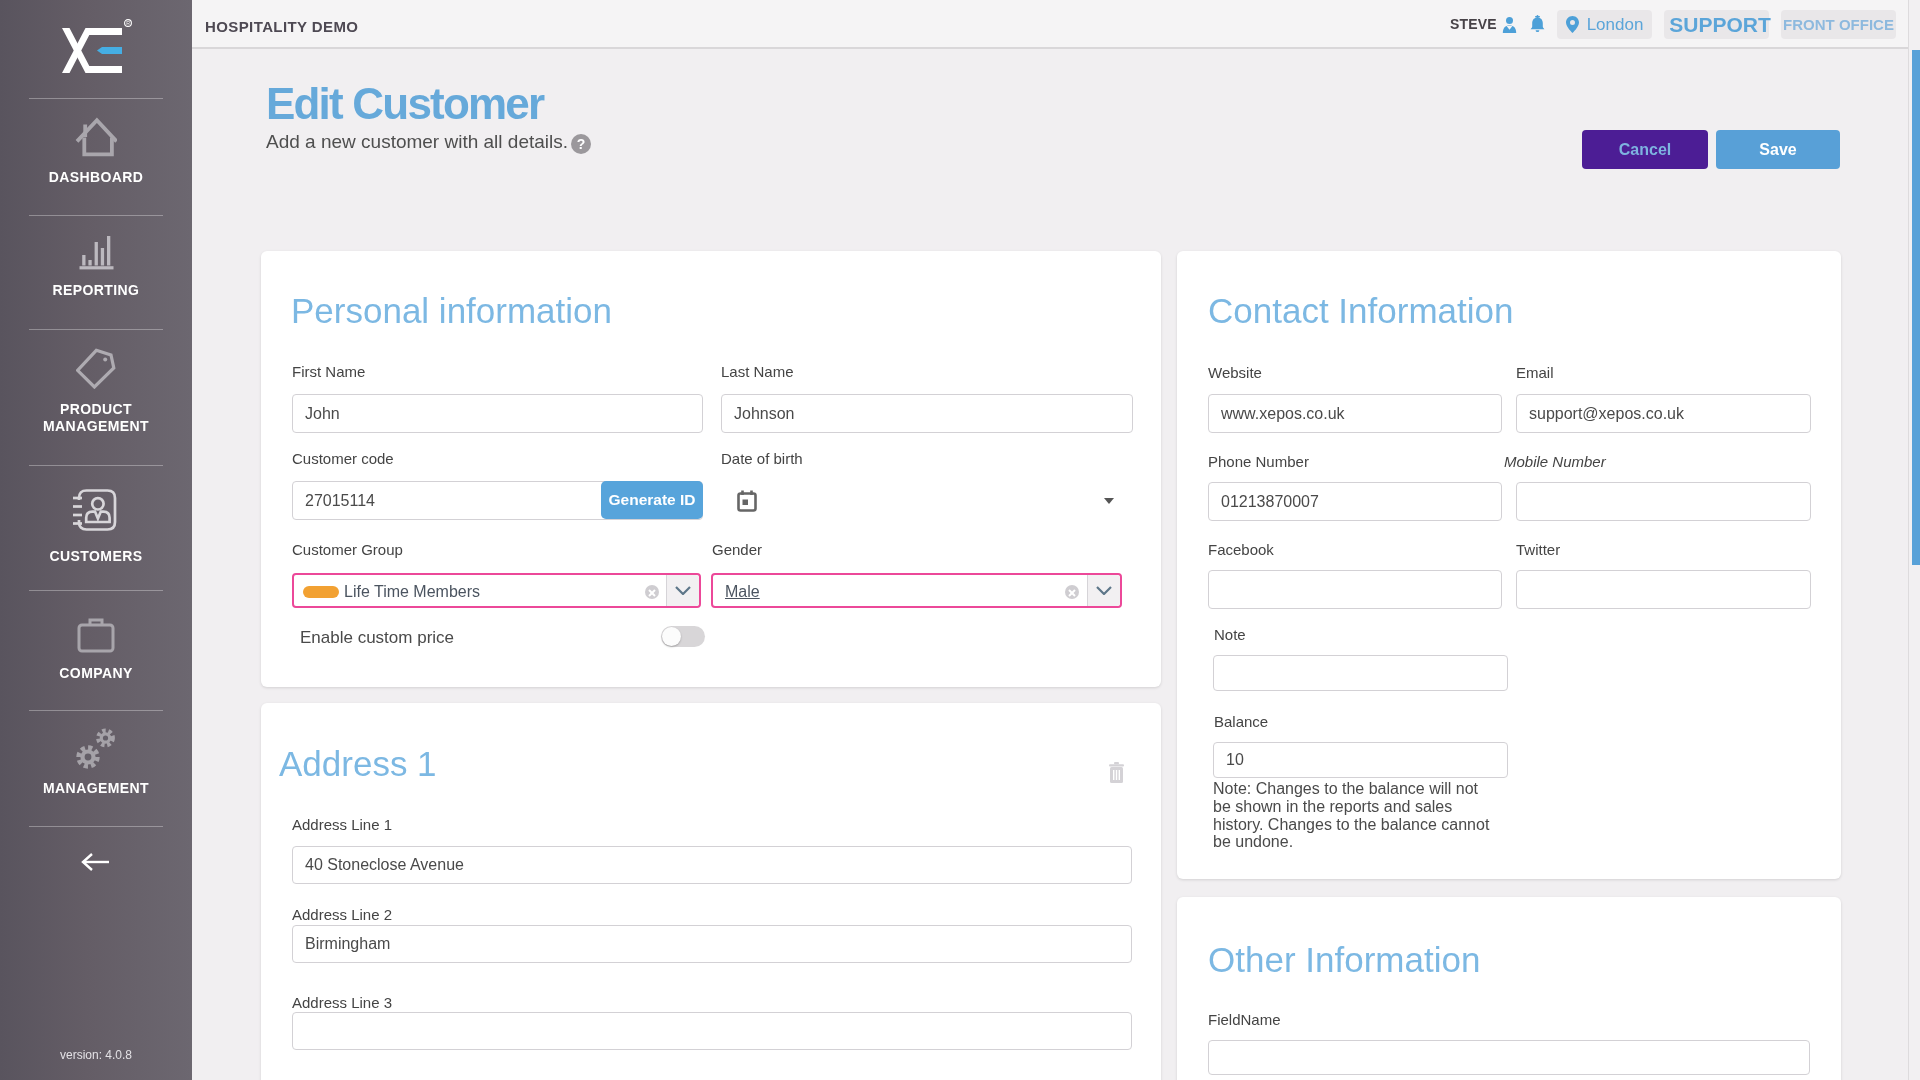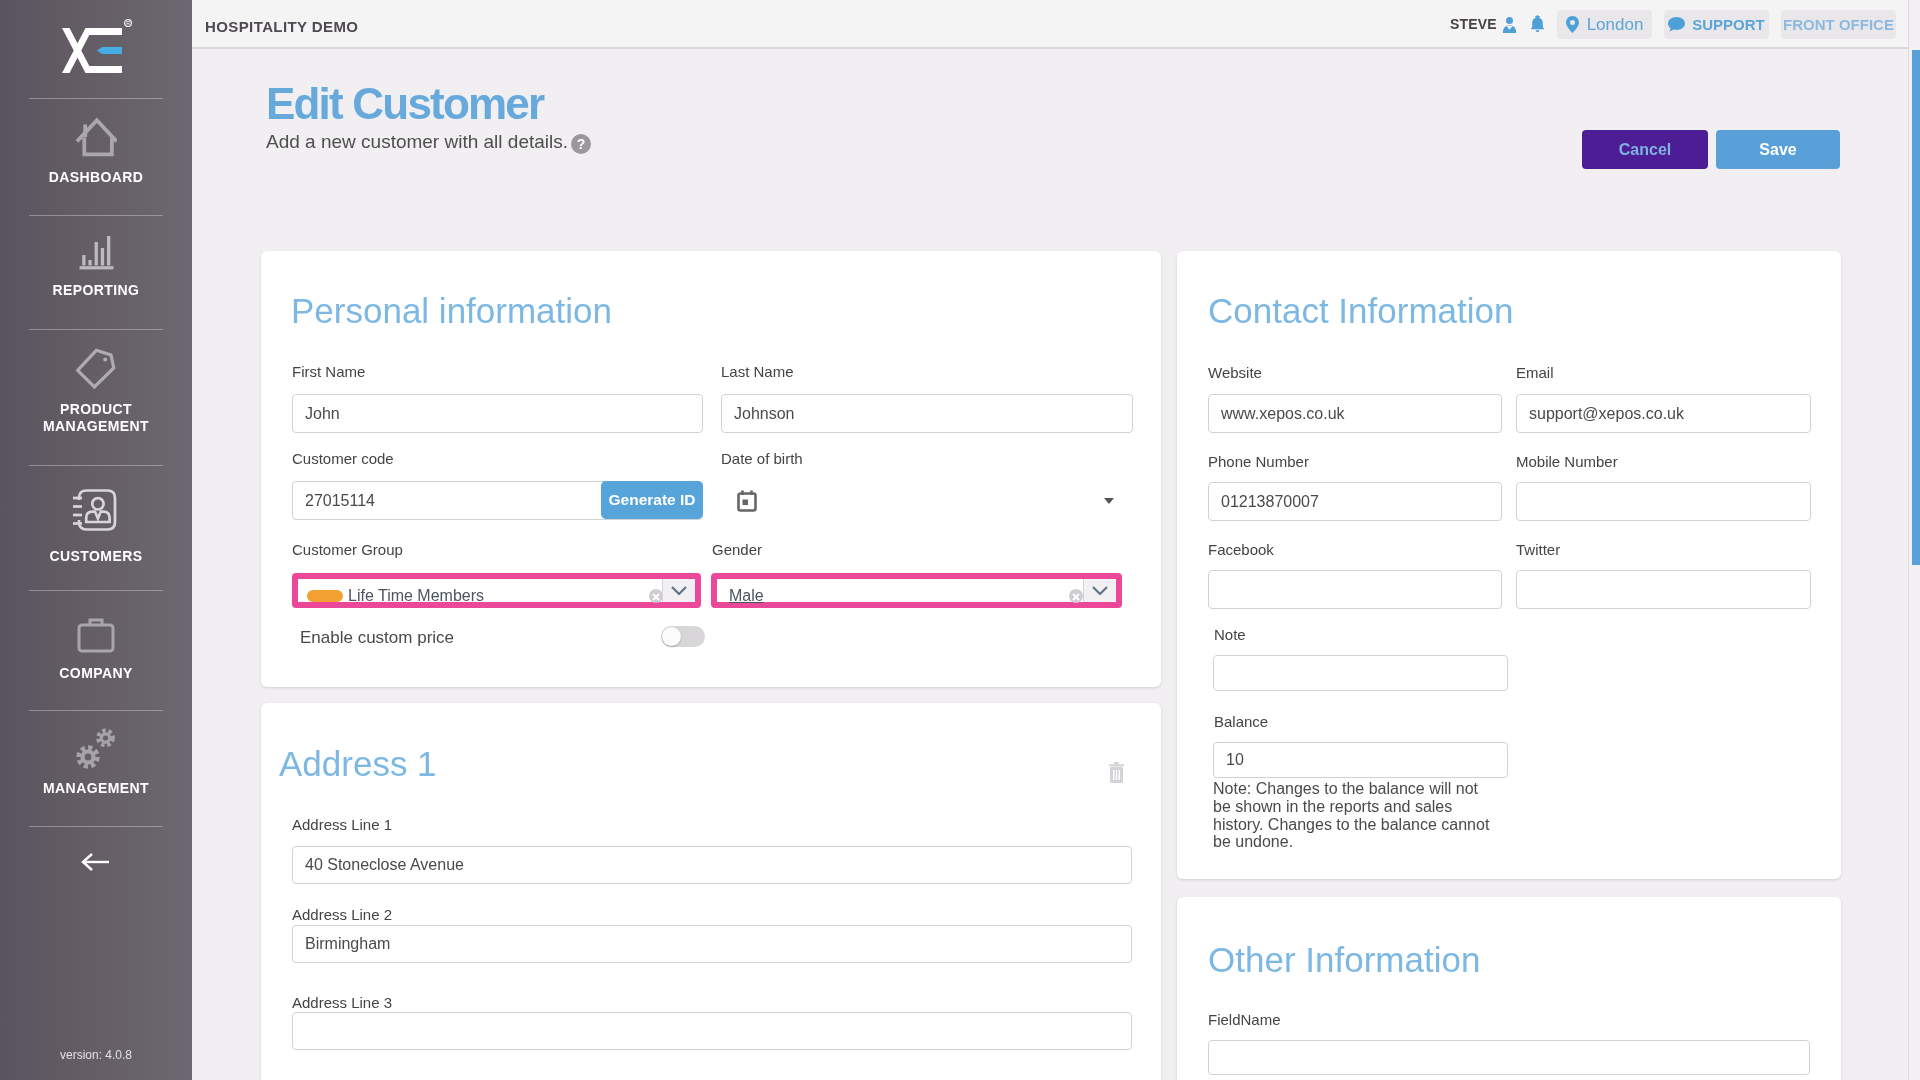--- a/index.html
+++ b/index.html
@@ -33,21 +33,21 @@
 #btn-cancel { position:absolute; left:1582px; top:130px; width:126px; height:39px; border-radius:4px;
   background:#4c1d95; color:#7eb3e0; font-weight:bold; font-size:16px; text-align:center; line-height:39px; }
 #btn-save { position:absolute; left:1716px; top:130px; width:124px; height:39px; border-radius:4px;
   background:#58a0d7; color:#ffffff; font-weight:bold; font-size:16px; text-align:center; line-height:39px; }
 
 .card { position:absolute; background:#ffffff; border-radius:6px; box-shadow:0 1px 3px rgba(0,0,0,0.13); }
 .card h2 { position:absolute; font-size:35px; font-weight:normal; color:#7cb8e3; white-space:nowrap; }
 .lbl { position:absolute; font-size:15px; color:#444444; white-space:nowrap; }
 .inp { position:absolute; background:#fff; border:1px solid #d3d1d5; border-radius:4px;
   font-size:16px; color:#4a4a4a; padding-left:12px; display:flex; align-items:center; }
-.combo { position:absolute; background:#fff; border:6px solid #ec4899; border-radius:4px; }
+.combo { position:absolute; background:#fff; border:2px solid #ec4899; border-radius:4px; }
 .combo .cbtn { position:absolute; right:0; top:0; bottom:0; width:33px; background:#f2f0f2;
   border-left:1px solid #d6d4d8; border-radius:0 4px 4px 0; display:flex; align-items:center; justify-content:center; }
 .clearx { position:absolute; width:14px; height:14px; border-radius:50%; background:#cfcdd1;
   color:#fff; text-align:center; }
 .clearx svg { display:block; margin:4px auto 0; }
 </style>
 </head>
 <body>
 
 <div id="sidebar">
@@ -151,21 +151,21 @@
     <rect x="6" y="1" width="5" height="1.6" rx="0.8"></rect>
     <path d="M8.5,2.4 C11.8,2.4 13.8,4.8 13.8,8.2 L13.8,11.6 C13.8,13 14.8,13.3 15.4,14.2 L1.6,14.2 C2.2,13.3 3.2,13 3.2,11.6 L3.2,8.2 C3.2,4.8 5.2,2.4 8.5,2.4 Z"></path>
     <path d="M6.6,15.2 a1.9,1.9 0 0 0 3.8,0 Z"></path>
   </svg>
   <div class="tbtn" style="left:1365px;width:95px;font-size:17px;">
     <svg width="13" height="17" viewBox="0 0 13 17" fill="#4da0d8" style="margin-right:8px;">
       <path d="M6.5,0 C10.1,0 13,2.9 13,6.5 C13,11 6.5,17 6.5,17 C6.5,17 0,11 0,6.5 C0,2.9 2.9,0 6.5,0 Z M6.5,4 A2.5,2.5 0 1 0 6.5,9 A2.5,2.5 0 1 0 6.5,4 Z" fill-rule="evenodd"></path>
     </svg>
     <span>London</span>
   </div>
-  <div class="tbtn" style="left:1472px;width:105px;font-size:15px;font-weight:bold;">
+  <div class="tbtn" style="left:1472px;width:105px;font-size:21px;font-weight:bold;">
     <svg width="17" height="15" viewBox="0 0 17 15" fill="#4da0d8" style="margin-right:7px;">
       <path d="M8.5,0 C13.2,0 17,2.9 17,6.5 C17,10.1 13.2,13 8.5,13 C7.5,13 6.6,12.9 5.7,12.6 L1.5,14.6 L2.6,11.2 C1,10 0,8.4 0,6.5 C0,2.9 3.8,0 8.5,0 Z"></path>
     </svg>
     <span>SUPPORT</span>
   </div>
   <div class="tbtn" style="left:1589px;width:115px;font-size:15px;font-weight:bold;color:#8db9de;">FRONT OFFICE</div>
 </div>
 
 <div id="scrolltrack">
     <div id="scrollthumb"></div>
@@ -254,21 +254,21 @@
 
 <div class="card" id="card3" style="left:1177px;top:251px;width:664px;height:628px;">
   <h2 style="left:31px;top:40px;">Contact Information</h2>
   <div class="lbl" style="left:31px;top:113px;">Website</div>
   <div class="inp" style="left:31px;top:143px;width:294px;height:39px;">www.xepos.co.uk</div>
   <div class="lbl" style="left:339px;top:113px;">Email</div>
   <div class="inp" style="left:339px;top:143px;width:295px;height:39px;">support@xepos.co.uk</div>
 
   <div class="lbl" style="left:31px;top:202px;">Phone Number</div>
   <div class="inp" style="left:31px;top:231px;width:294px;height:39px;">01213870007</div>
-  <div class="lbl" style="left:339px;top:202px;">Mobile Number</div>
+  <div class="lbl" style="left:327px;top:202px;font-style:italic;">Mobile Number</div>
   <div class="inp" style="left:339px;top:231px;width:295px;height:39px;"></div>
 
   <div class="lbl" style="left:31px;top:290px;">Facebook</div>
   <div class="inp" style="left:31px;top:319px;width:294px;height:38.5px;"></div>
   <div class="lbl" style="left:339px;top:290px;">Twitter</div>
   <div class="inp" style="left:339px;top:319px;width:295px;height:38.5px;"></div>
 
   <div class="lbl" style="left:37px;top:375px;">Note</div>
   <div class="inp" style="left:36px;top:404px;width:295px;height:36px;"></div>
   <div class="lbl" style="left:37px;top:462px;">Balance</div>

